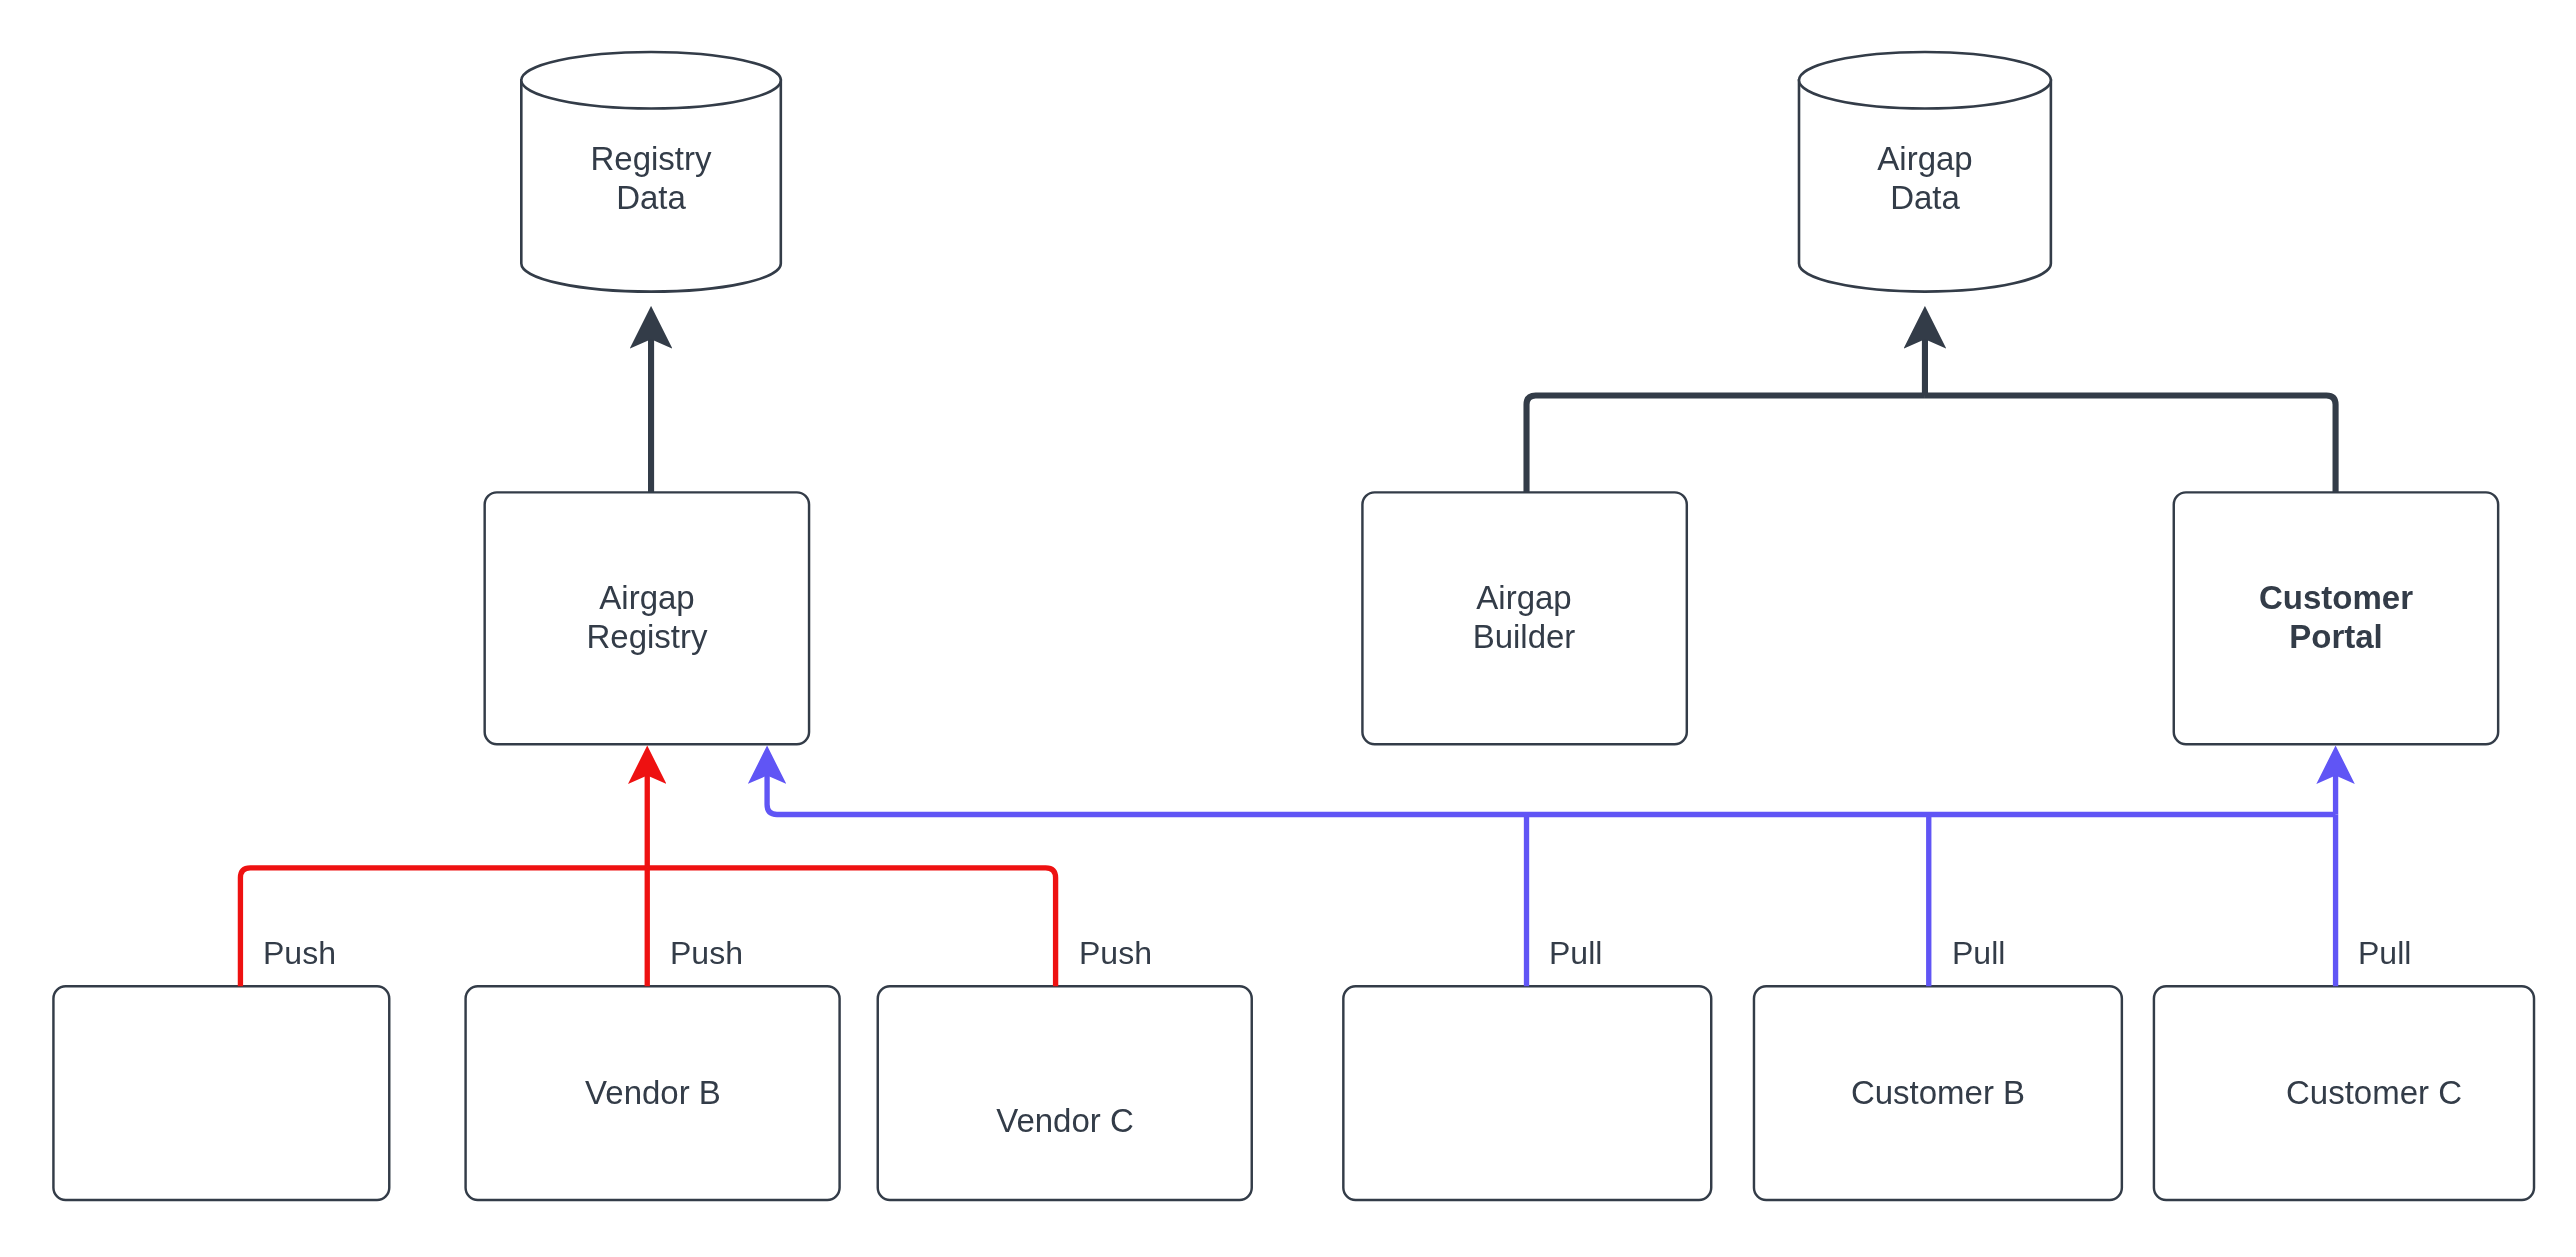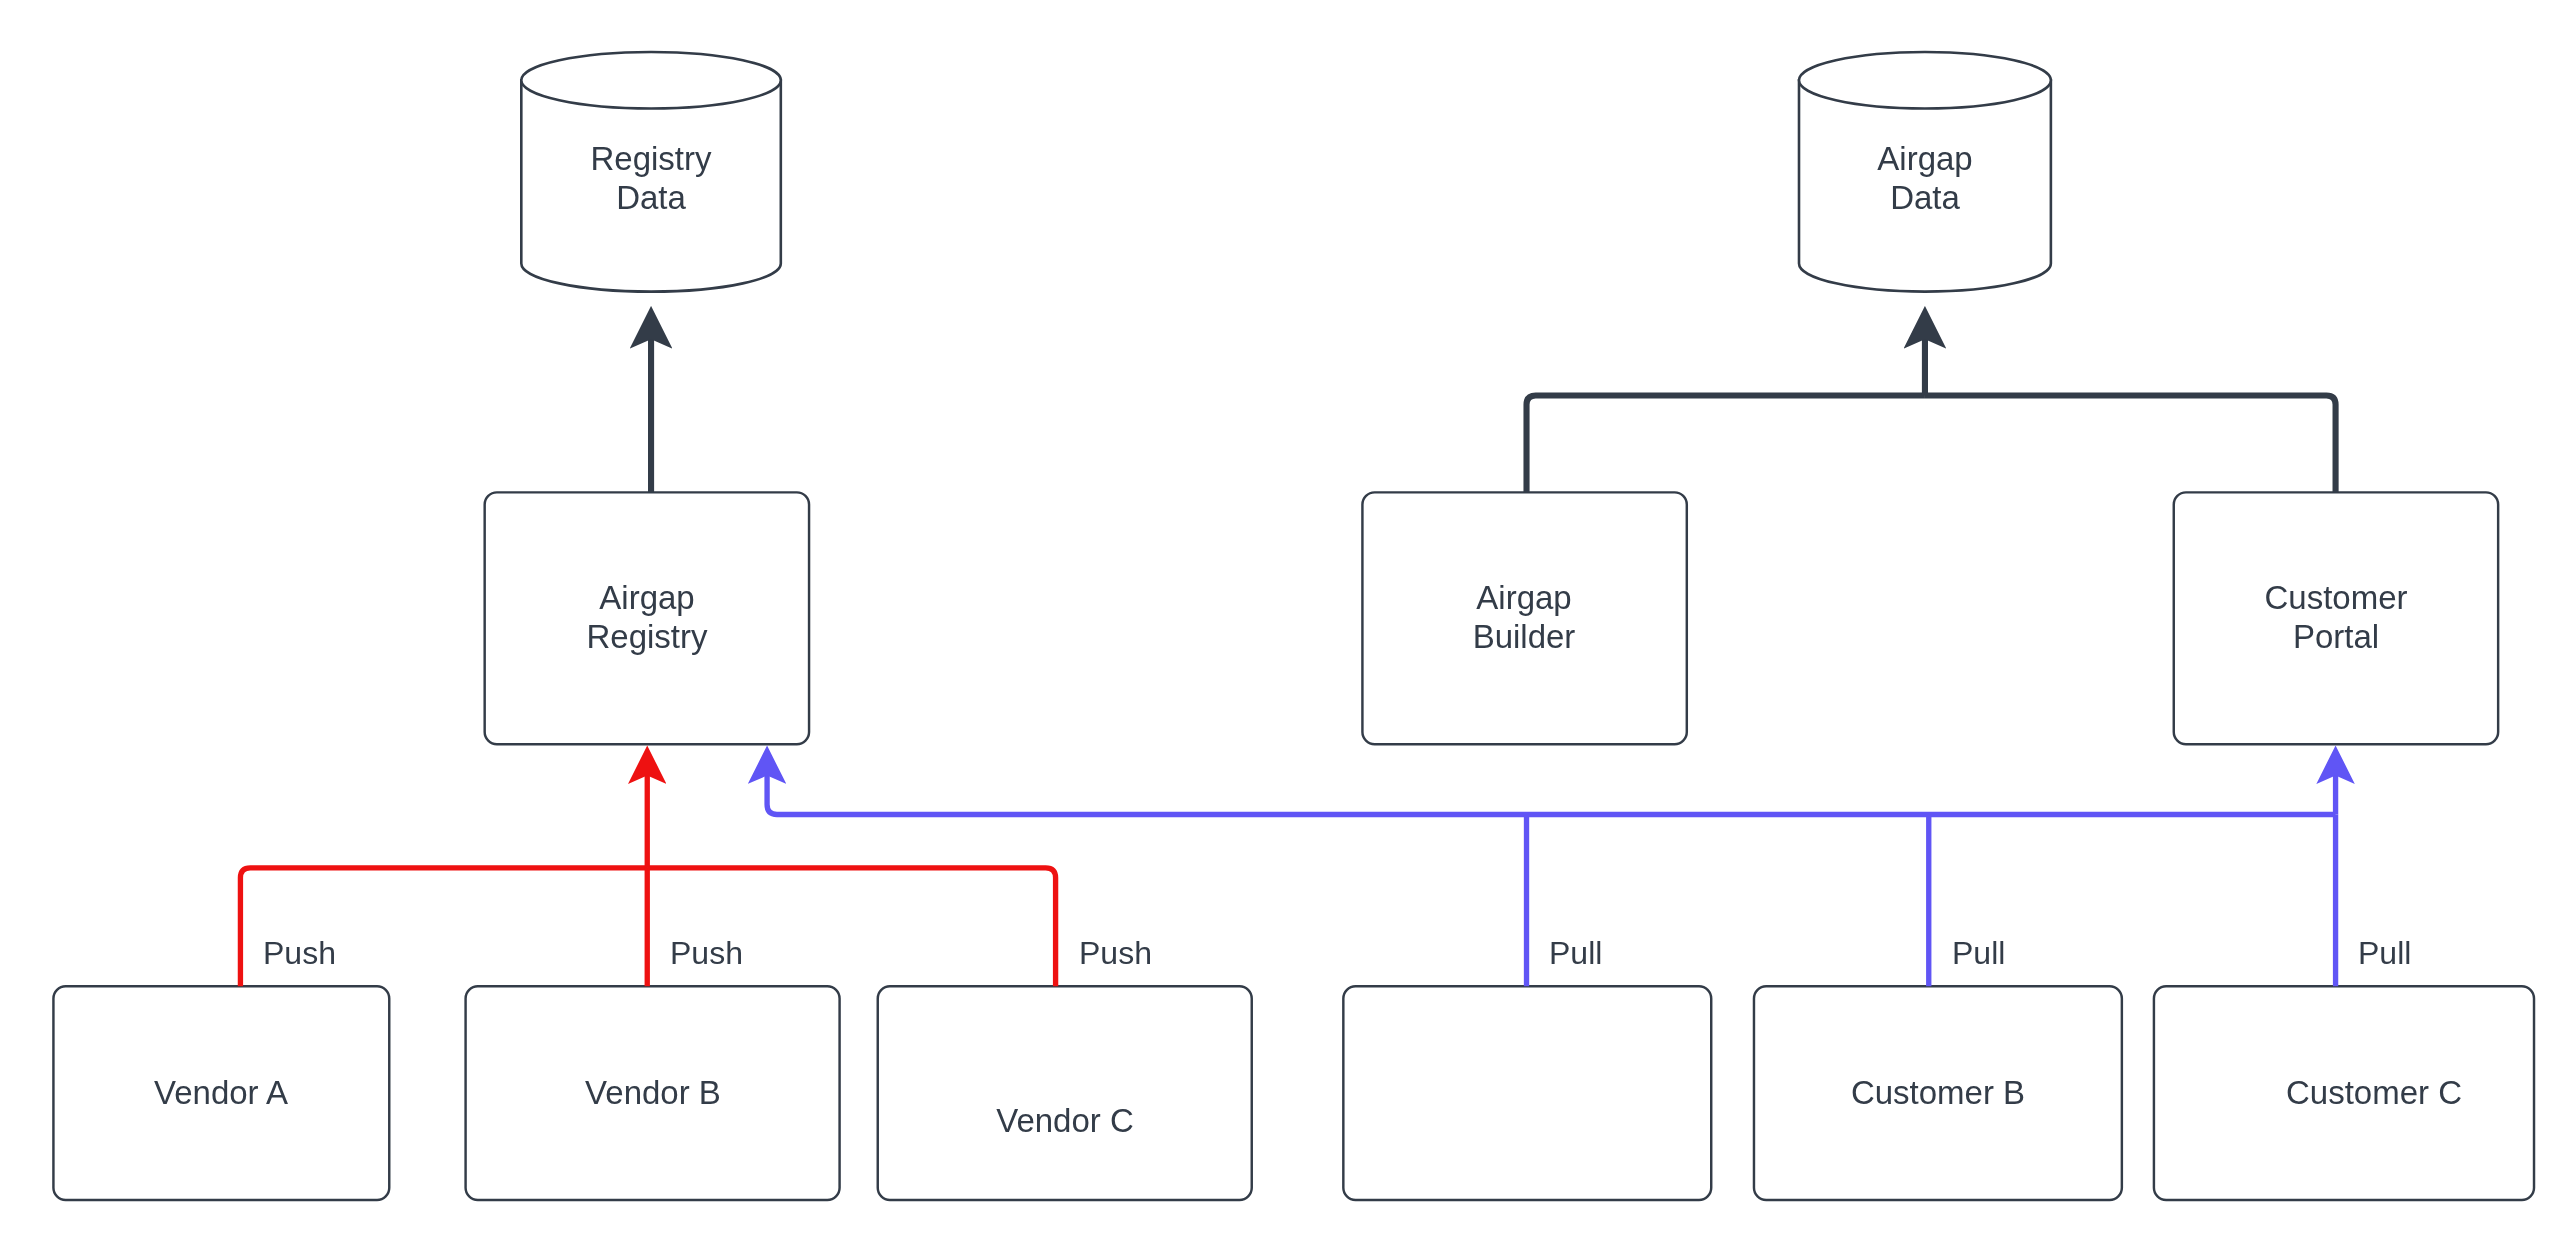--- a/index.html
+++ b/index.html
@@ -117,28 +117,25 @@
   <div class="node-label" style="left:485px; top:492px; width:324px; height:252px;">
     <span>Airgap</span>
     <span>Registry</span>
   </div>
 
   <div class="node-label" style="left:1362px; top:492px; width:324px; height:252px;">
     <span>Airgap</span>
     <span>Builder</span>
   </div>
 
-  <div class="node-label" style="left:2174px; top:492px; width:324px; height:252px;">
+  <div class="node-label" style="left:2174px; top:492px; width:324px; height:252px;font-weight:bold;">
     <span>Customer</span>
     <span>Portal</span>
   </div>
 
-  <div class="node-label" style="left:53px; top:986px; width:336px; height:214px;">
-    <span>Vendor A</span>
-  </div>
   <div class="node-label" style="left:466px; top:986px; width:374px; height:214px;">
     <span>Vendor B</span>
   </div>
   <div class="node-label" style="left:878px; top:1014px; width:374px; height:214px;">
     <span>Vendor C</span>
   </div>
   <div class="node-label" style="left:1754px; top:986px; width:368px; height:214px;">
     <span>Customer B</span>
   </div>
   <div class="node-label" style="left:2154px; top:986px; width:440px; height:214px;">

